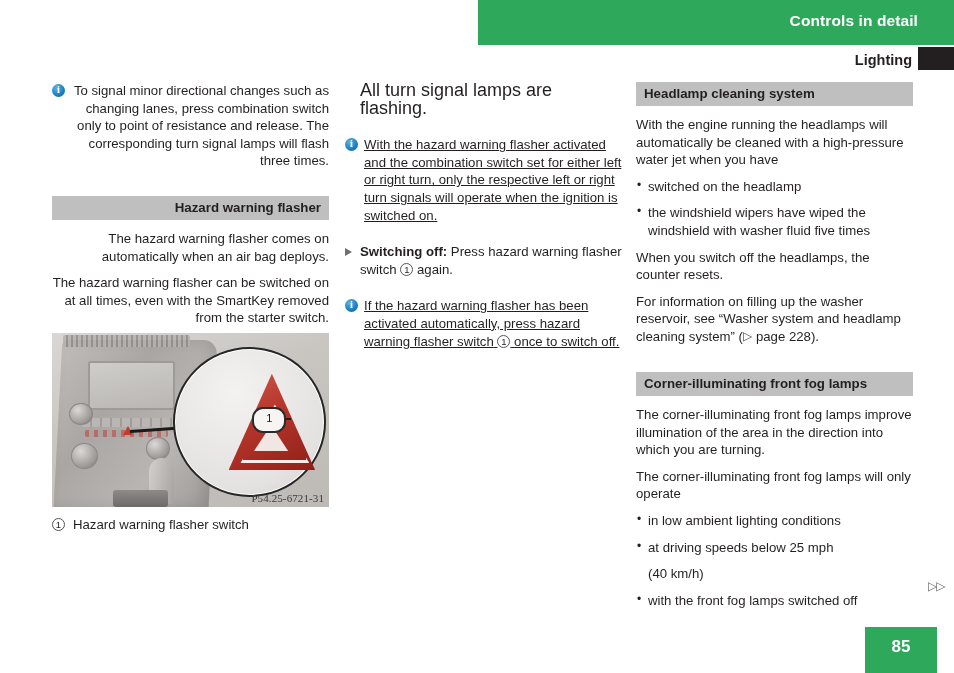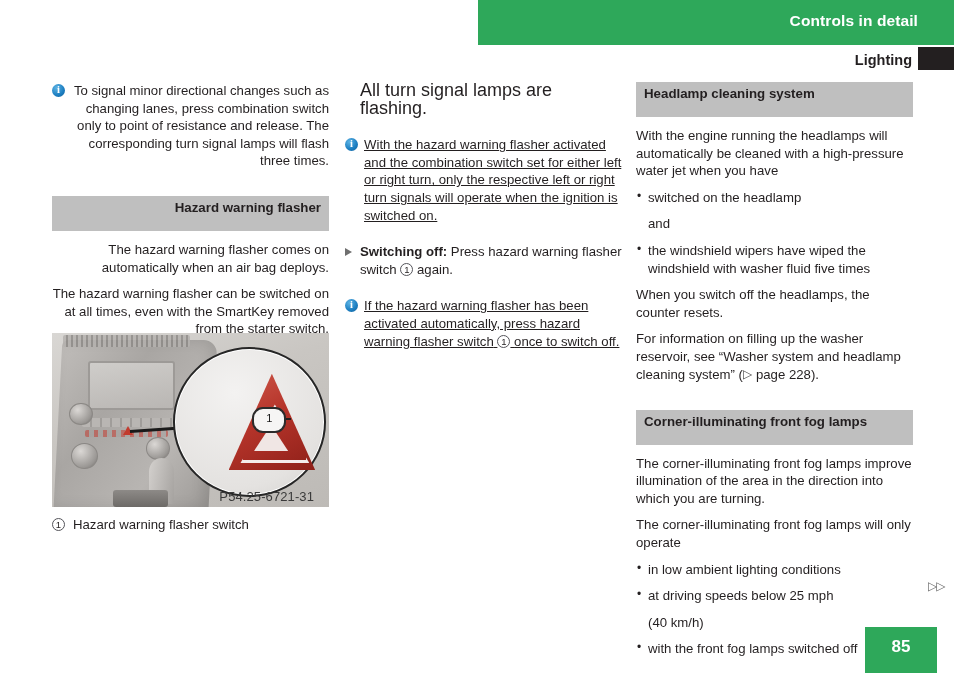--- a/index.html
+++ b/index.html
@@ -69,21 +69,21 @@
     font-size: 13.2px;
     line-height: 17.6px;
   }
   .tight { margin-bottom: 0; }
 
   .section-heading {
     background: #bfbfbf;
     font-size: 13.3px;
     font-weight: bold;
     color: #231f20;
-    padding: 4px 8px 16px 8px;
+    padding: 4px 8px 5px 8px;
     margin: 0 0 10px 0;
     line-height: 15px;
   }
   .heading-spacer-top { margin-top: 26px; }
 
   
   .note {
     position: relative;
     padding-left: 19px;
     margin: 0 0 9px 0;
@@ -347,26 +347,26 @@
   .fig-callout-line {
     position: absolute;
     left: 64%;
     top: 47%;
     width: 14%;
     height: 2px;
     background: #1f1f1f;
   }
   .fig-id {
     position: absolute;
-    right: 15px;
+    right: 5px;
     bottom: 3px;
-    font-size: 13px;
+    font-size: 11px;
     color: #3a3a3a;
     letter-spacing: .1px;
-    font-family: Liberation Sans, sans-serif;
+    font-family: Liberation Serif, serif;
   }
   .fig-caption {
     position: absolute;
     left: 52px;
     top: 517px;
     width: 290px;
     font-size: 13.2px;
     line-height: 16px;
     color: #231f20;
   }
@@ -479,21 +479,20 @@
 </div>
 
 <div class="col col-right">
 
   <div class="section-heading">Headlamp cleaning system</div>
 
   <p>With the engine running the headlamps will automatically be cleaned with a high-pressure water jet when you have</p>
 
   <div class="bullet-list">
     <div class="bullet tight">switched on the headlamp</div>
-    <div class="bullet-cont">and</div>
     <div class="bullet">the windshield wipers have wiped the windshield with washer fluid five times</div>
   </div>
 
   <p>When you switch off the headlamps, the counter resets.</p>
 
   <p><span>For information on filling up the washer reservoir, see “Washer system and headlamp cleaning system” (</span><span class="xref-tri">▷</span> <span>page 228</span><span>).</span></p>
 
   <div class="section-heading heading-spacer-top">Corner-illuminating front fog lamps</div>
 
   <p>The corner-illuminating front fog lamps improve illumination of the area in the direction into which you are turning.</p>

